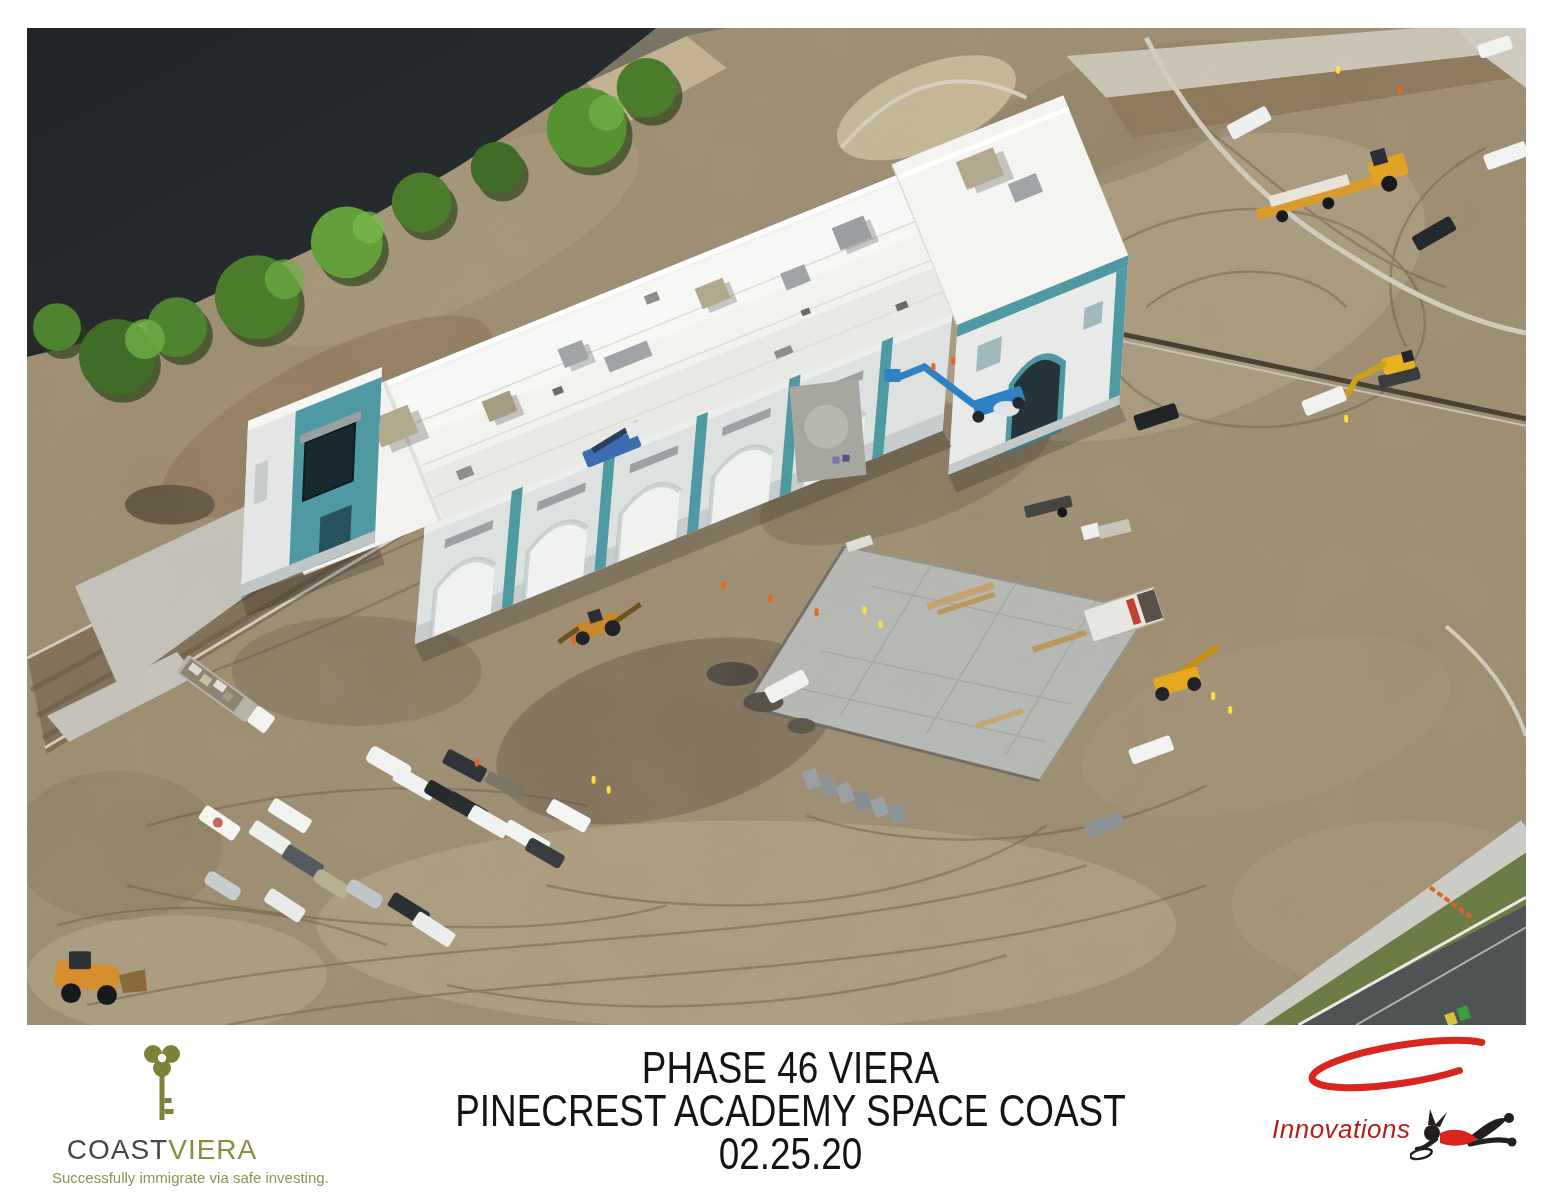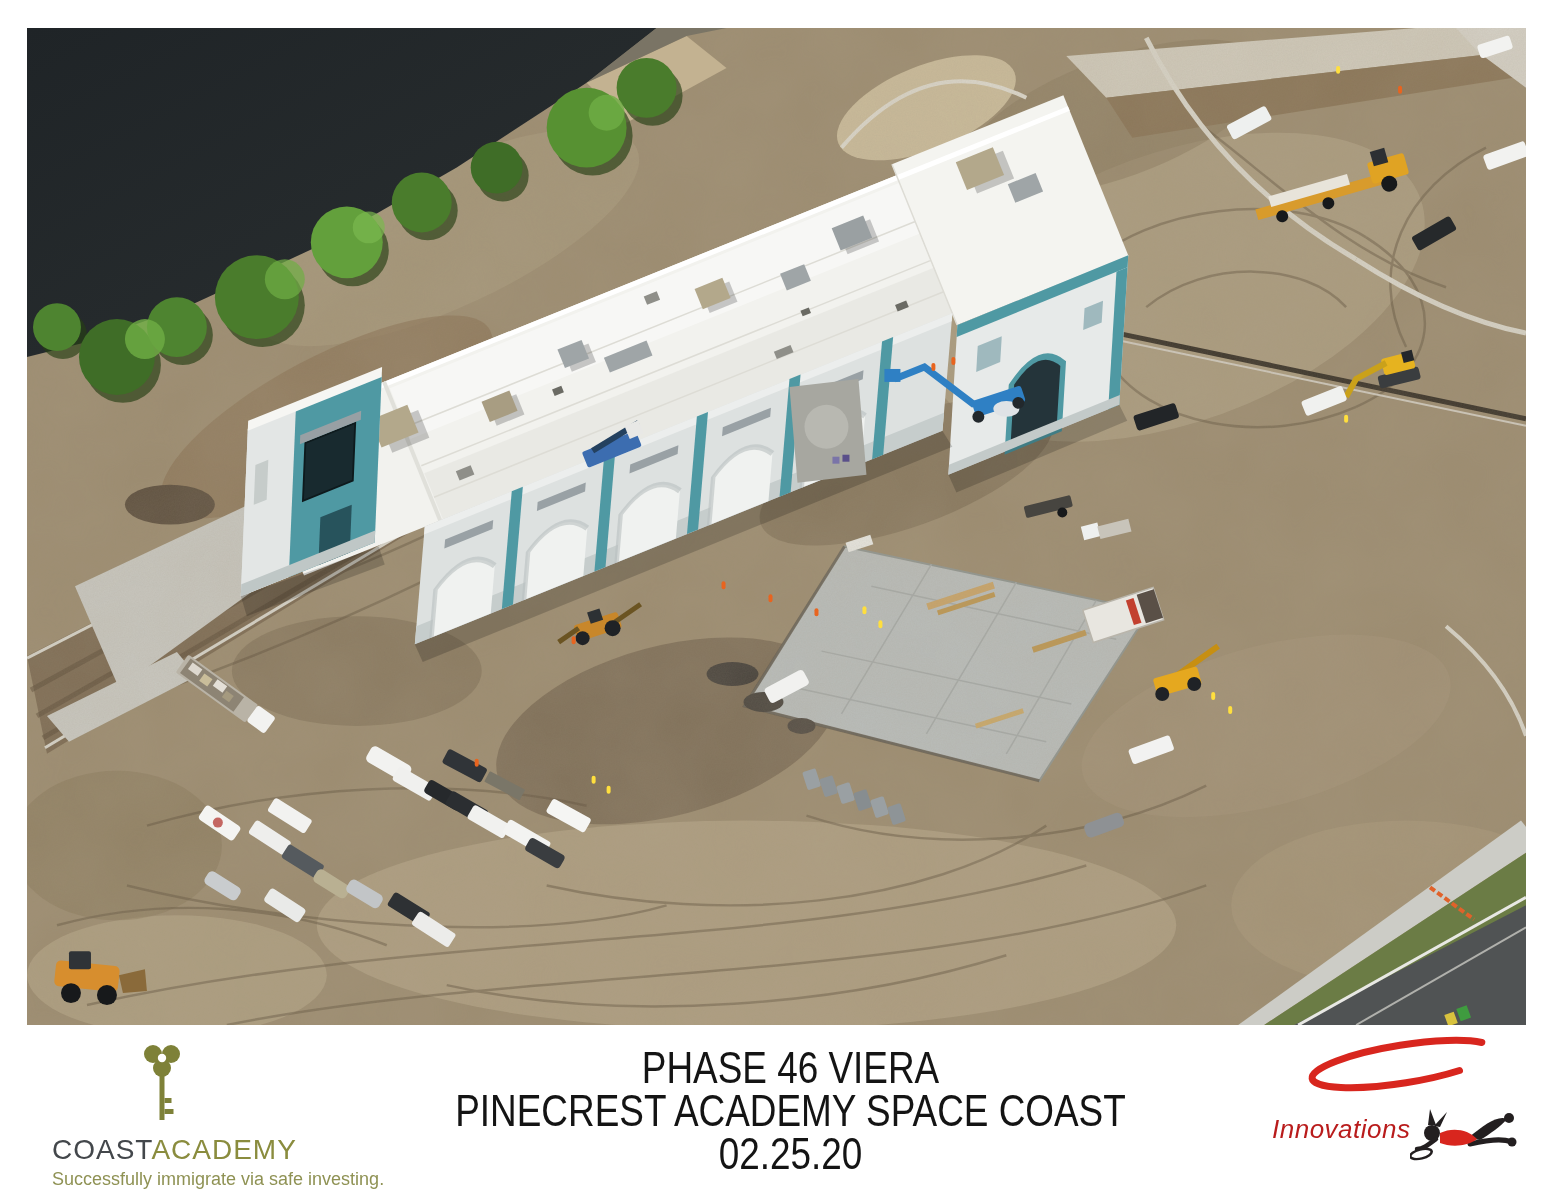--- a/index.html
+++ b/index.html
@@ -7,21 +7,21 @@
         font-family:"Liberation Sans",sans-serif;}
   .photo{position:absolute;left:27px;top:28px;width:1499px;height:997px;background:#9c8c70;}
   .photo svg{display:block;width:100%;height:100%;}
 
   
   .brand-left{position:absolute;left:52px;top:1042px;width:220px;text-align:center;}
   .brand-left .key{height:84px;}
   .brand-left .name{margin-top:4px;font-size:28px;letter-spacing:1px;font-weight:400;white-space:nowrap;}
   .brand-left .name .g1{color:#43474b;}
   .brand-left .name .g2{color:#8a8c3e;}
-  .brand-left .tagline{margin-top:3px;font-size:18px;color:#8f9254;white-space:nowrap;}
+  .brand-left .tagline{margin-top:3px;font-size:15px;color:#8f9254;white-space:nowrap;}
 
   .caption{position:absolute;left:0;right:0;top:1046px;text-align:center;color:#141414;padding-left:28px;}
   .caption .cl{font-size:45px;line-height:43px;transform:scaleX(0.82);transform-origin:50% 50%;white-space:nowrap;}
 
   .brand-right{position:absolute;left:1270px;top:1040px;width:260px;height:140px;}
   .brand-right .swoosh{position:absolute;left:28px;top:-4px;}
   .brand-right .word{position:absolute;left:14px;top:12px;font-size:56px;letter-spacing:7px;color:#231f20;}
   .brand-right .sub{position:absolute;left:2px;top:74px;font-size:26px;color:#b91c1c;letter-spacing:0.5px;font-style:italic;}
   .brand-right .diver{position:absolute;left:140px;top:62px;}
 </style>
@@ -426,21 +426,21 @@
       <g fill="#7e8138">
         <circle cx="14" cy="12" r="9"></circle>
           <circle cx="32" cy="12" r="9"></circle>
           <circle cx="23" cy="26" r="9"></circle>
         <rect x="20.5" y="30" width="5" height="48"></rect>
         <rect x="25.5" y="56" width="7" height="5"></rect>
           <rect x="25.5" y="67" width="9" height="5"></rect>
       </g>
       <circle cx="23" cy="16" r="4.2" fill="#ffffff"></circle>
     </svg>
-    <div class="name"><span class="g1">COAST</span><span class="g2">ACADEMY</span></div>
+    <div class="name"><span class="g1">COAST</span><span class="g2">VIERA</span></div>
     <div class="tagline">Successfully immigrate via safe investing.</div>
   </div>
 
   <div class="caption">
     <div class="cl">PHASE 46 VIERA</div>
     <div class="cl">PINECREST ACADEMY SPACE COAST</div>
     <div class="cl">02.25.20</div>
   </div>
 
   <div class="brand-right">

